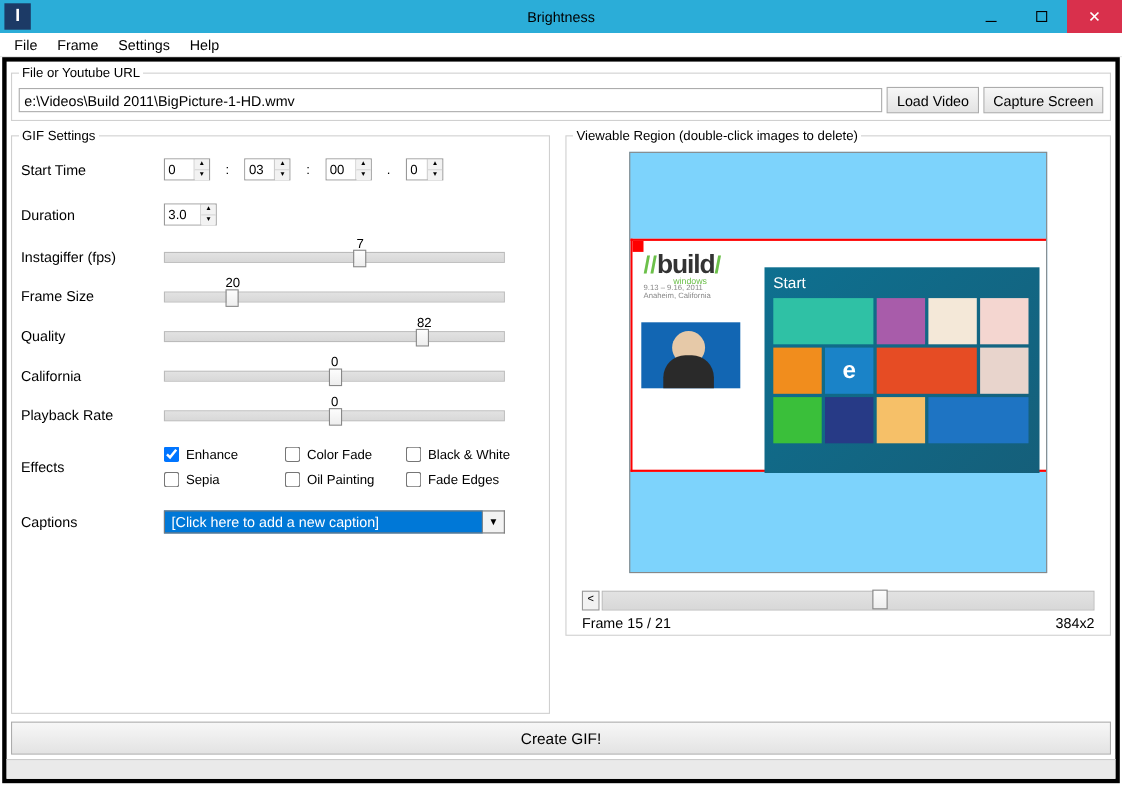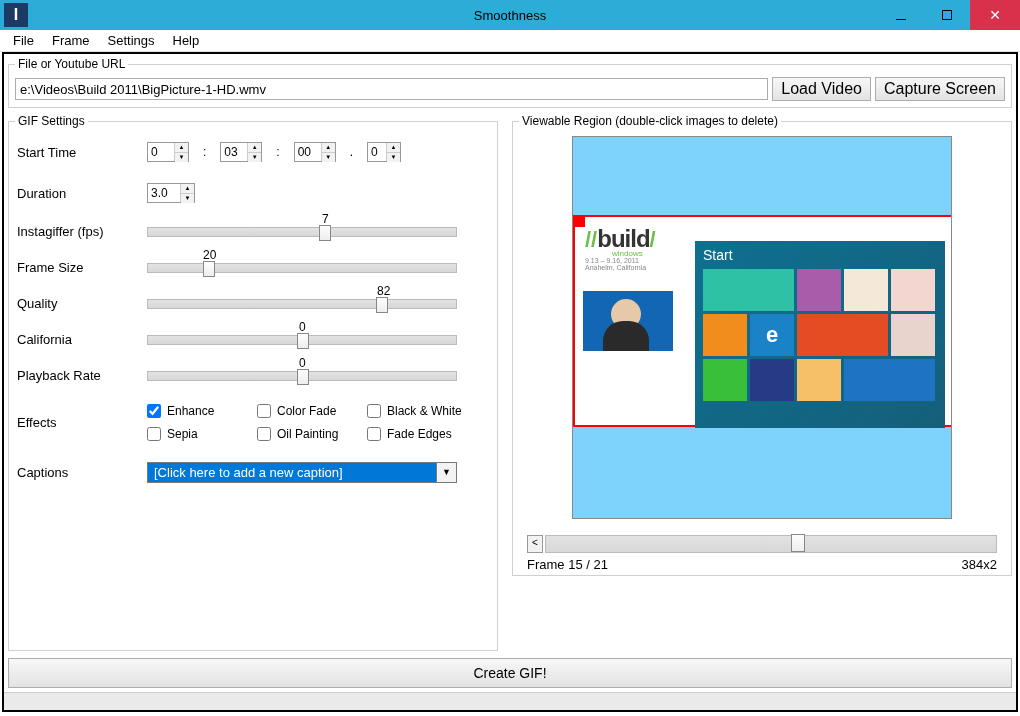--- a/index.html
+++ b/index.html
@@ -17,28 +17,28 @@
 .titlebar-title { position: absolute; left: 50%; transform: translateX(-50%); color: #000; font-size: 13px; }
 .titlebar-buttons { margin-left: auto; display: flex; height: 100%; }
 .tbtn { width: 46px; display: flex; align-items: center; justify-content: center; color: #000; }
 .tbtn.min span { width: 10px; height: 1px; background: #000; position: relative; top: 4px; }
 .tbtn.max span { width: 10px; height: 10px; border: 1px solid #000; }
 .tbtn.close { background: #d9304c; color: #fff; width: 50px; font-size: 14px; }
 
 .menubar { height: 22px; background: #fff; display: flex; align-items: center; padding: 0 4px; gap: 0; border-bottom: 1px solid #e5e5e5; }
 .menu-item { padding: 2px 9px; font-size: 13px; }
 
-.app-body { border: 2px solid #000000; margin: 0 2px 2px 2px; padding: 0; height: 660px; display: flex; flex-direction: column; }
+.app-body { border: 4px solid #000000; margin: 0 2px 2px 2px; padding: 0; height: 660px; display: flex; flex-direction: column; }
 
 fieldset { border: 1px solid #d0d0d0; margin: 3px 4px; padding: 6px 6px; }
 legend { font-size: 12px; padding: 0 3px; }
 
 .url-row { display: flex; gap: 4px; align-items: center; }
 .url-input { flex: 1; height: 22px; border: 1px solid #acacac; padding: 0 4px; font-size: 13px; }
-.btn { height: 24px; padding: 0 8px; background: linear-gradient(#f7f7f7,#e3e3e3); border: 1px solid #acacac; font-size: 16px; cursor: pointer; }
+.btn { height: 24px; padding: 0 8px; background: linear-gradient(#f7f7f7,#e3e3e3); border: 1px solid #acacac; font-size: 13px; cursor: pointer; }
 
 .columns { display: flex; gap: 6px; flex: 1; }
 
 .settings { width: 490px; }
 .settings-body { display: flex; flex-direction: column; gap: 21px; padding: 8px 2px 4px 2px; }
 .settings-row { display: flex; align-items: center; }
 .settings-label { width: 130px; font-size: 13px; }
 
 .spinner { display: inline-flex; border: 1px solid #999; height: 20px; }
 .spinner input { border: none; width: 26px; text-align: left; padding: 0 3px; font-size: 12px; outline: none; }
@@ -94,21 +94,21 @@
 .create-area { padding: 4px; }
 .create-btn { width: 100%; height: 30px; font-size: 14px; }
 
 .statusbar { height: 18px; background: #eaeaea; border-top: 1px solid #ccc; margin-top: auto; }
 </style>
 </head>
 <body>
 
 <div class="titlebar">
   <div class="titlebar-icon">I</div>
-  <div class="titlebar-title">Smoothness</div>
+  <div class="titlebar-title">Brightness</div>
   <div class="titlebar-buttons">
     <div class="tbtn min">
         <span></span>
       </div>
     <div class="tbtn max">
         <span></span>
       </div>
     <div class="tbtn close">✕</div>
   </div>
 </div>

